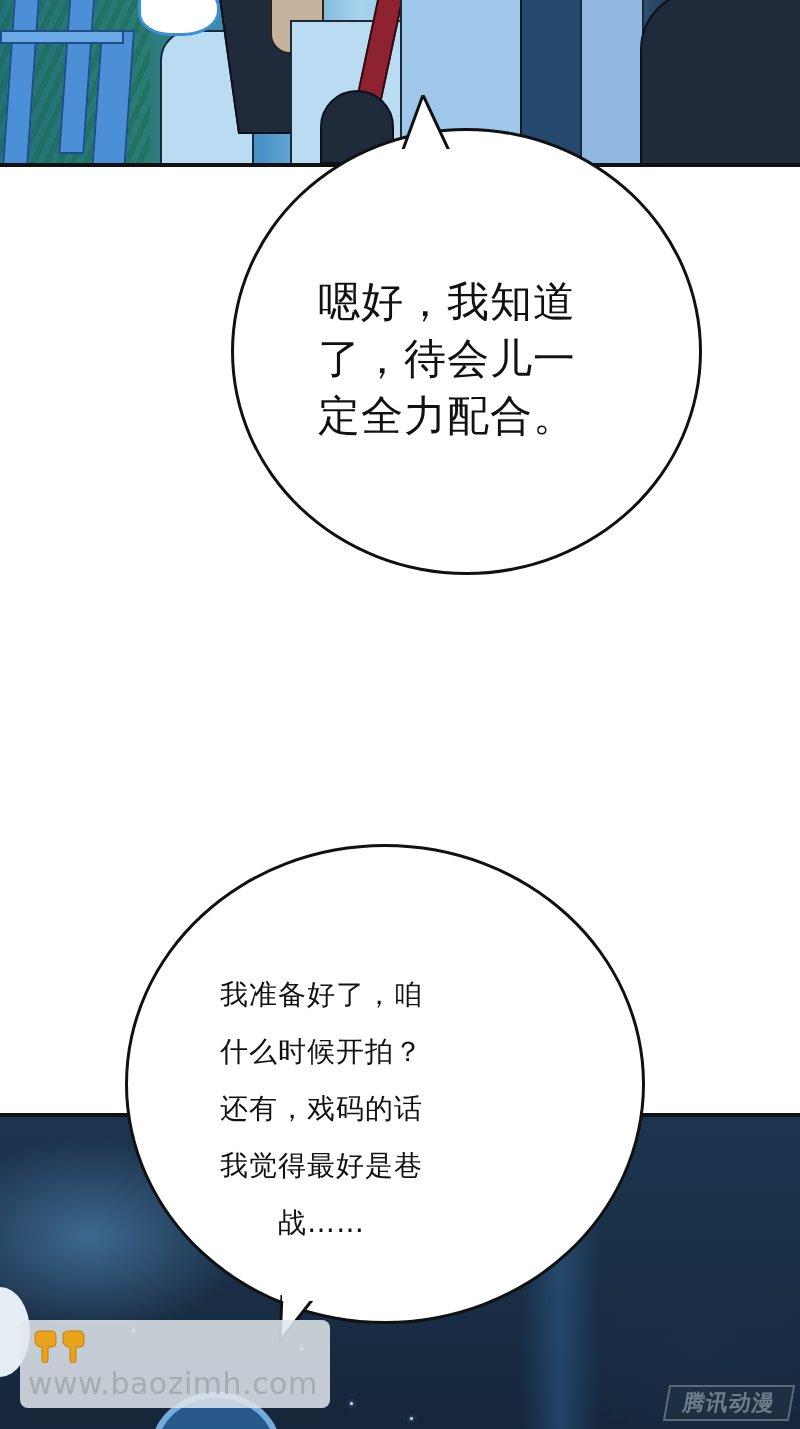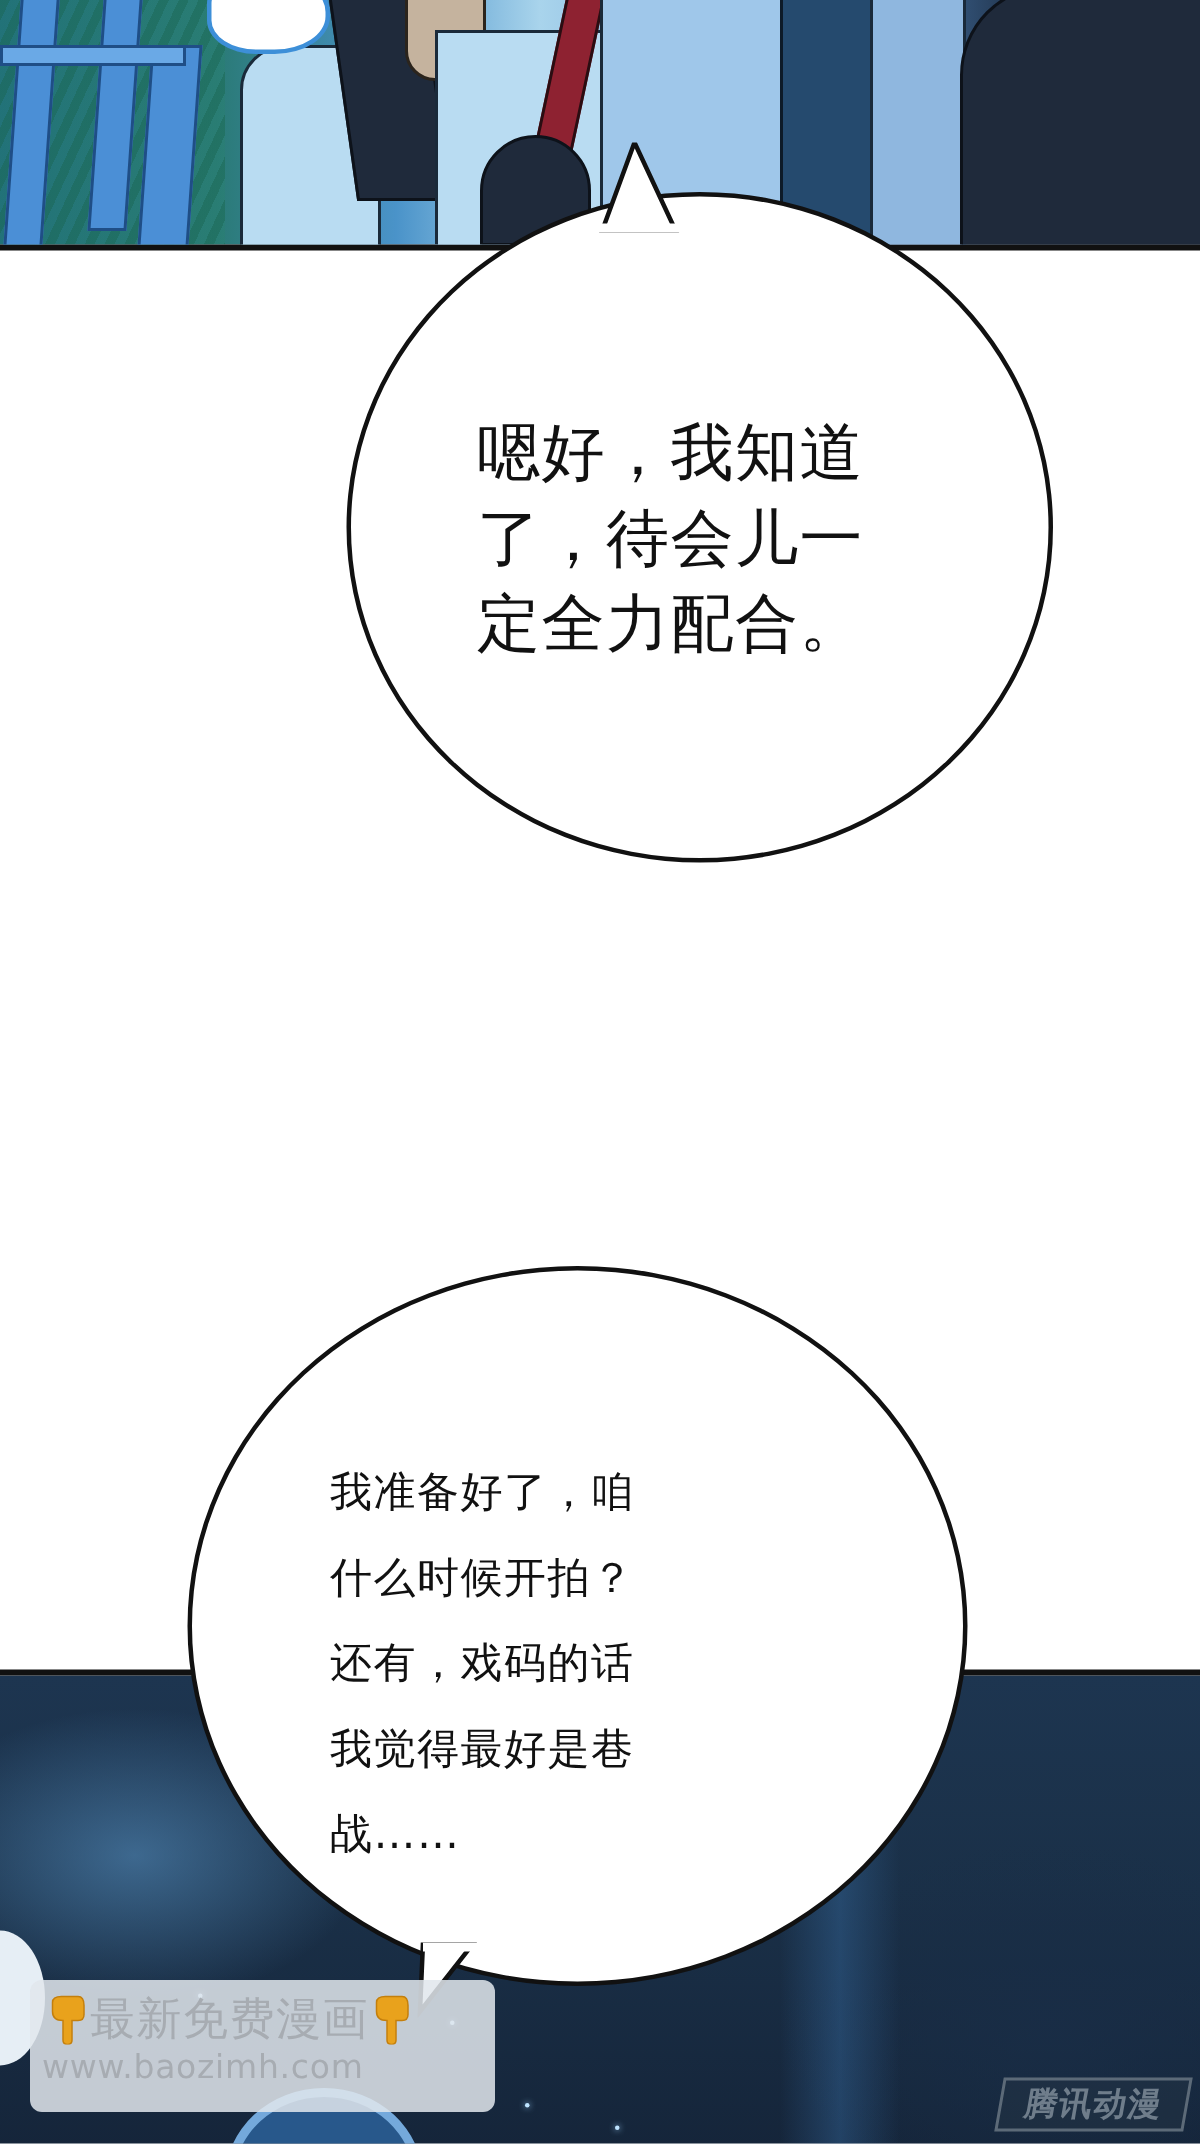--- a/index.html
+++ b/index.html
@@ -45,34 +45,34 @@
   
   .bubble {
     position: absolute; background: #ffffff; border: 3px solid #111; border-radius: 50%;
     box-sizing: border-box; z-index: 3;
   }
   .bubble-1 { left: 231px; top: 128px; width: 471px; height: 447px; }
   .bubble-2 { left: 125px; top: 844px; width: 520px; height: 480px; }
   .tail { position: absolute; z-index: 4; }
   .bubble-text {
     position: absolute; z-index: 5; color: #111; font-family: "DejaVu Sans", sans-serif;
-    font-size: 42px; line-height: 57px; white-space: pre; letter-spacing: 1px;
+    font-size: 42px; line-height: 57px; white-space: pre; letter-spacing: 1px; text-align: center;
   }
   .text-1 { left: 318px; top: 273px; }
   .text-2 { left: 220px; top: 966px; font-size: 28px; line-height: 57px; }
 
   
   .watermark {
     position: absolute; left: 20px; top: 1320px; width: 310px; height: 88px;
     background: rgba(225,230,236,.86); border-radius: 8px; z-index: 6;
   }
   .wm-line1 { position: absolute; left: 12px; top: 6px; height: 40px; display: flex; align-items: center; gap: 2px; }
   .wm-title { color: #a7acb2; font-size: 30px; font-family: "DejaVu Sans", sans-serif; letter-spacing: 1px; }
   .wm-hand { width: 26px; height: 34px; display: inline-block; }
-  .wm-url { position: absolute; left: 8px; top: 46px; color: #a7acb2; font-size: 22px; font-family: "DejaVu Sans", sans-serif; letter-spacing: 0.5px; }
+  .wm-url { position: absolute; left: 8px; top: 46px; color: #a7acb2; font-size: 30px; font-family: "DejaVu Sans", sans-serif; letter-spacing: 0.5px; }
 
   .publisher-logo {
     position: absolute; left: 666px; top: 1385px; width: 122px; height: 32px; z-index: 6;
     border: 2px solid #5c6a78; transform: skewX(-10deg); display: flex; align-items: center; justify-content: center;
     color: #6f7d8b; font-size: 22px; font-weight: bold; font-family: "DejaVu Sans", sans-serif; letter-spacing: 1px;
     background: rgba(40,55,70,.4);
   }
 </style>
 </head>
 <body>
@@ -125,21 +125,20 @@
 什么时候开拍？
 还有，戏码的话
 我觉得最好是巷
 战……</div>
 
 <a class="watermark">
   <div class="wm-line1">
     <svg class="wm-hand" viewBox="0 0 26 34">
       <path d="M3 6 Q3 2 9 2 L20 2 Q24 2 24 8 L24 14 Q24 18 20 18 L16 18 L16 31 Q16 34 13 34 Q10 34 10 31 L10 18 Q3 18 3 12 Z" fill="#e9a21c" stroke="#c47f0c" stroke-width="1"></path>
     </svg>
-    <span class="wm-title">最新免费漫画</span>
     <svg class="wm-hand" viewBox="0 0 26 34">
       <path d="M3 6 Q3 2 9 2 L20 2 Q24 2 24 8 L24 14 Q24 18 20 18 L16 18 L16 31 Q16 34 13 34 Q10 34 10 31 L10 18 Q3 18 3 12 Z" fill="#e9a21c" stroke="#c47f0c" stroke-width="1"></path>
     </svg>
   </div>
   <div class="wm-url">www.baozimh.com</div>
 </a>
 
 <div class="publisher-logo">腾讯动漫</div>
 
 </body></html>

